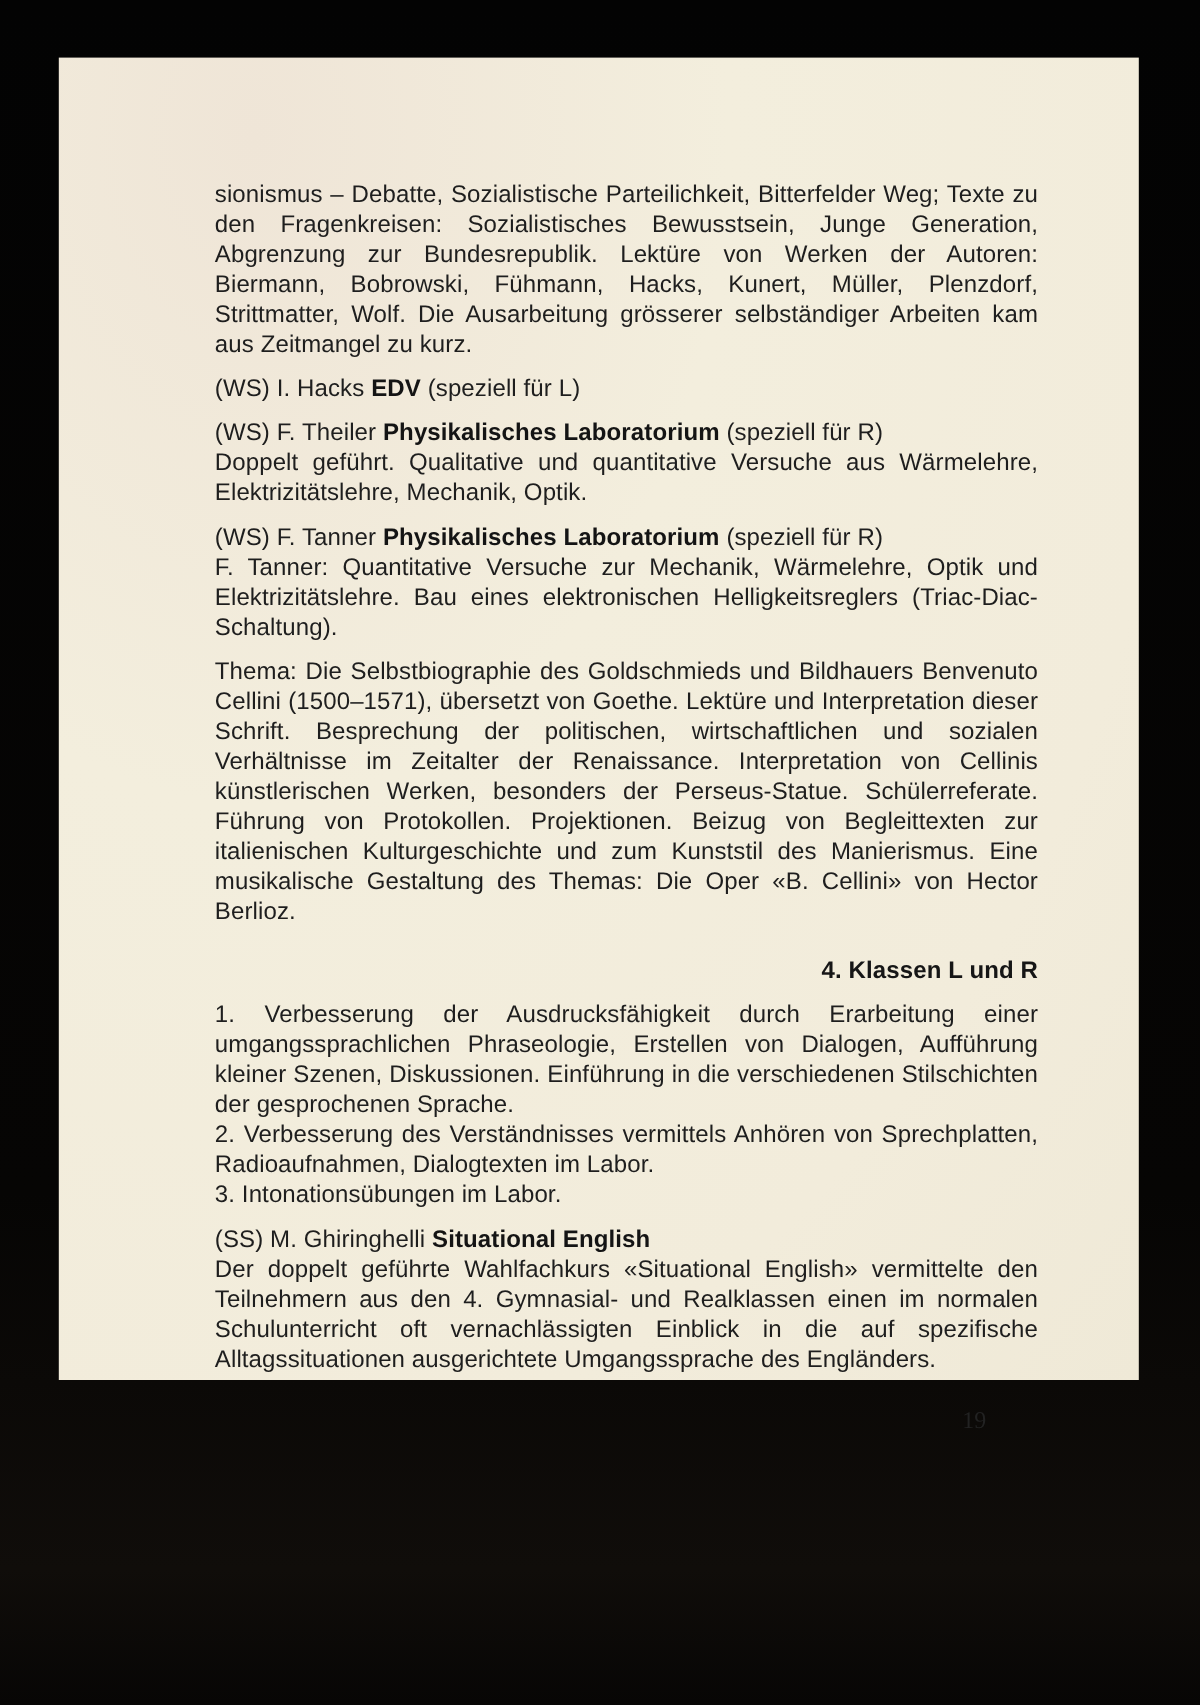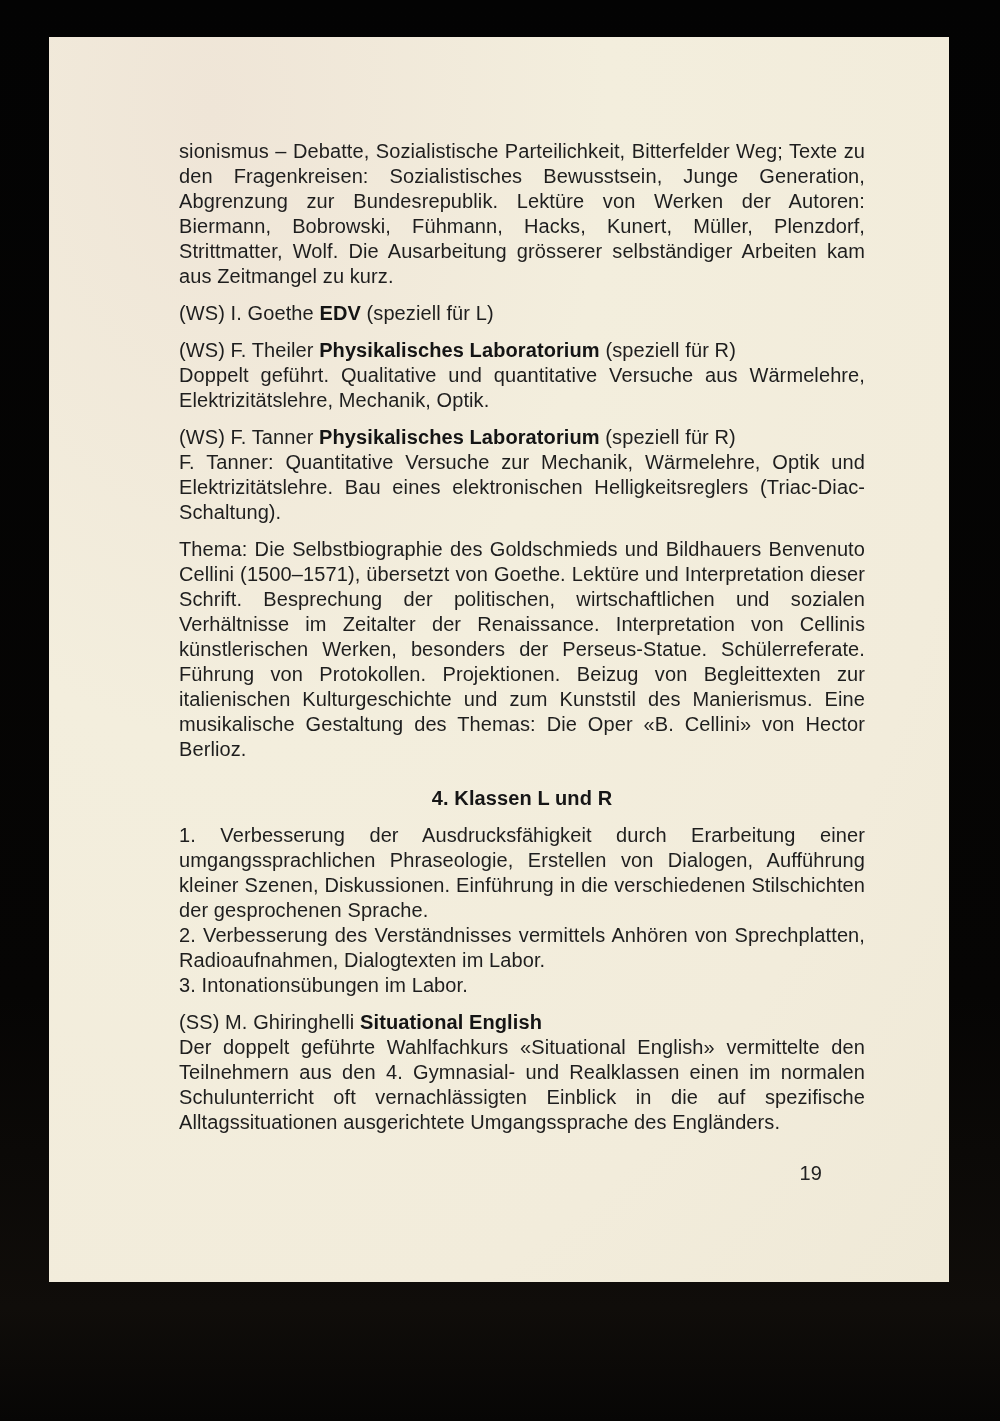--- a/index.html
+++ b/index.html
@@ -10,23 +10,23 @@
     width: 1000px;
     height: 1421px;
     position: relative;
     overflow: hidden;
     background: linear-gradient(180deg, #030303 0%, #060504 70%, #100d0a 92%, #070605 100%);
     font-family: "Liberation Sans", sans-serif;
   }
   .paper {
     position: absolute;
     left: 49px;
-    top: 37px;
+    top: 48px;
     width: 900px;
-    height: 1245px;
+    height: 1102px;
     background: radial-gradient(ellipse at 18% 6%, #efe5d7 0%, #f3eedd 38%, #f2ecdb 75%, #efe9d7 100%);
   }
   .text-column {
     position: absolute;
     left: 130px;
     top: 102px;
     width: 686px;
     color: #1e1e1e;
     font-size: 20px;
     line-height: 25px;
@@ -34,46 +34,47 @@
     letter-spacing: 0.1px;
   }
   .block {
     margin: 0 0 12px 0;
   }
   .block.heading {
     font-weight: bold;
     color: #161616;
     margin-top: 24px;
     margin-bottom: 12px;
-    text-align: center;
+    text-align: right;
   }
   .course-header {
     text-align: left;
   }
   .bold {
     font-weight: bold;
     color: #141414;
     text-align: center;
   }
   .page-number {
     margin-top: 26px;
     text-align: right;
     padding-right: 43px;
     color: #222;
+    font-family: Liberation Serif, serif;
   }
 </style>
 </head>
 <body>
 
 <div class="paper">
   <div class="text-column">
 
   <div class="block para">sionismus – Debatte, Sozialistische Parteilichkeit, Bitterfelder Weg; Texte zu den Fragenkreisen: Sozialistisches Bewusstsein, Junge Generation, Abgrenzung zur Bundesrepublik. Lektüre von Werken der Autoren: Biermann, Bobrowski, Fühmann, Hacks, Kunert, Müller, Plenzdorf, Strittmatter, Wolf. Die Ausarbeitung grösserer selbständiger Arbeiten kam aus Zeitmangel zu kurz.</div>
       <div class="block course">
-        <div class="course-header"><span>(WS) I. Goethe </span><span class="bold">EDV</span><span> (speziell für L)</span></div>
+        <div class="course-header"><span>(WS) I. Hacks </span><span class="bold">EDV</span><span> (speziell für L)</span></div>
       </div>
       <div class="block course">
         <div class="course-header"><span>(WS) F. Theiler </span><span class="bold">Physikalisches Laboratorium</span><span> (speziell für R)</span></div>
         <div>Doppelt geführt. Qualitative und quantitative Versuche aus Wärmelehre, Elektrizitätslehre, Mechanik, Optik.</div>
       </div>
       <div class="block course">
         <div class="course-header"><span>(WS) F. Tanner </span><span class="bold">Physikalisches Laboratorium</span><span> (speziell für R)</span></div>
         <div>F. Tanner: Quantitative Versuche zur Mechanik, Wärmelehre, Optik und Elektrizitätslehre. Bau eines elektronischen Helligkeitsreglers (Triac-Diac-Schaltung).</div>
       </div>
       <div class="block course">

